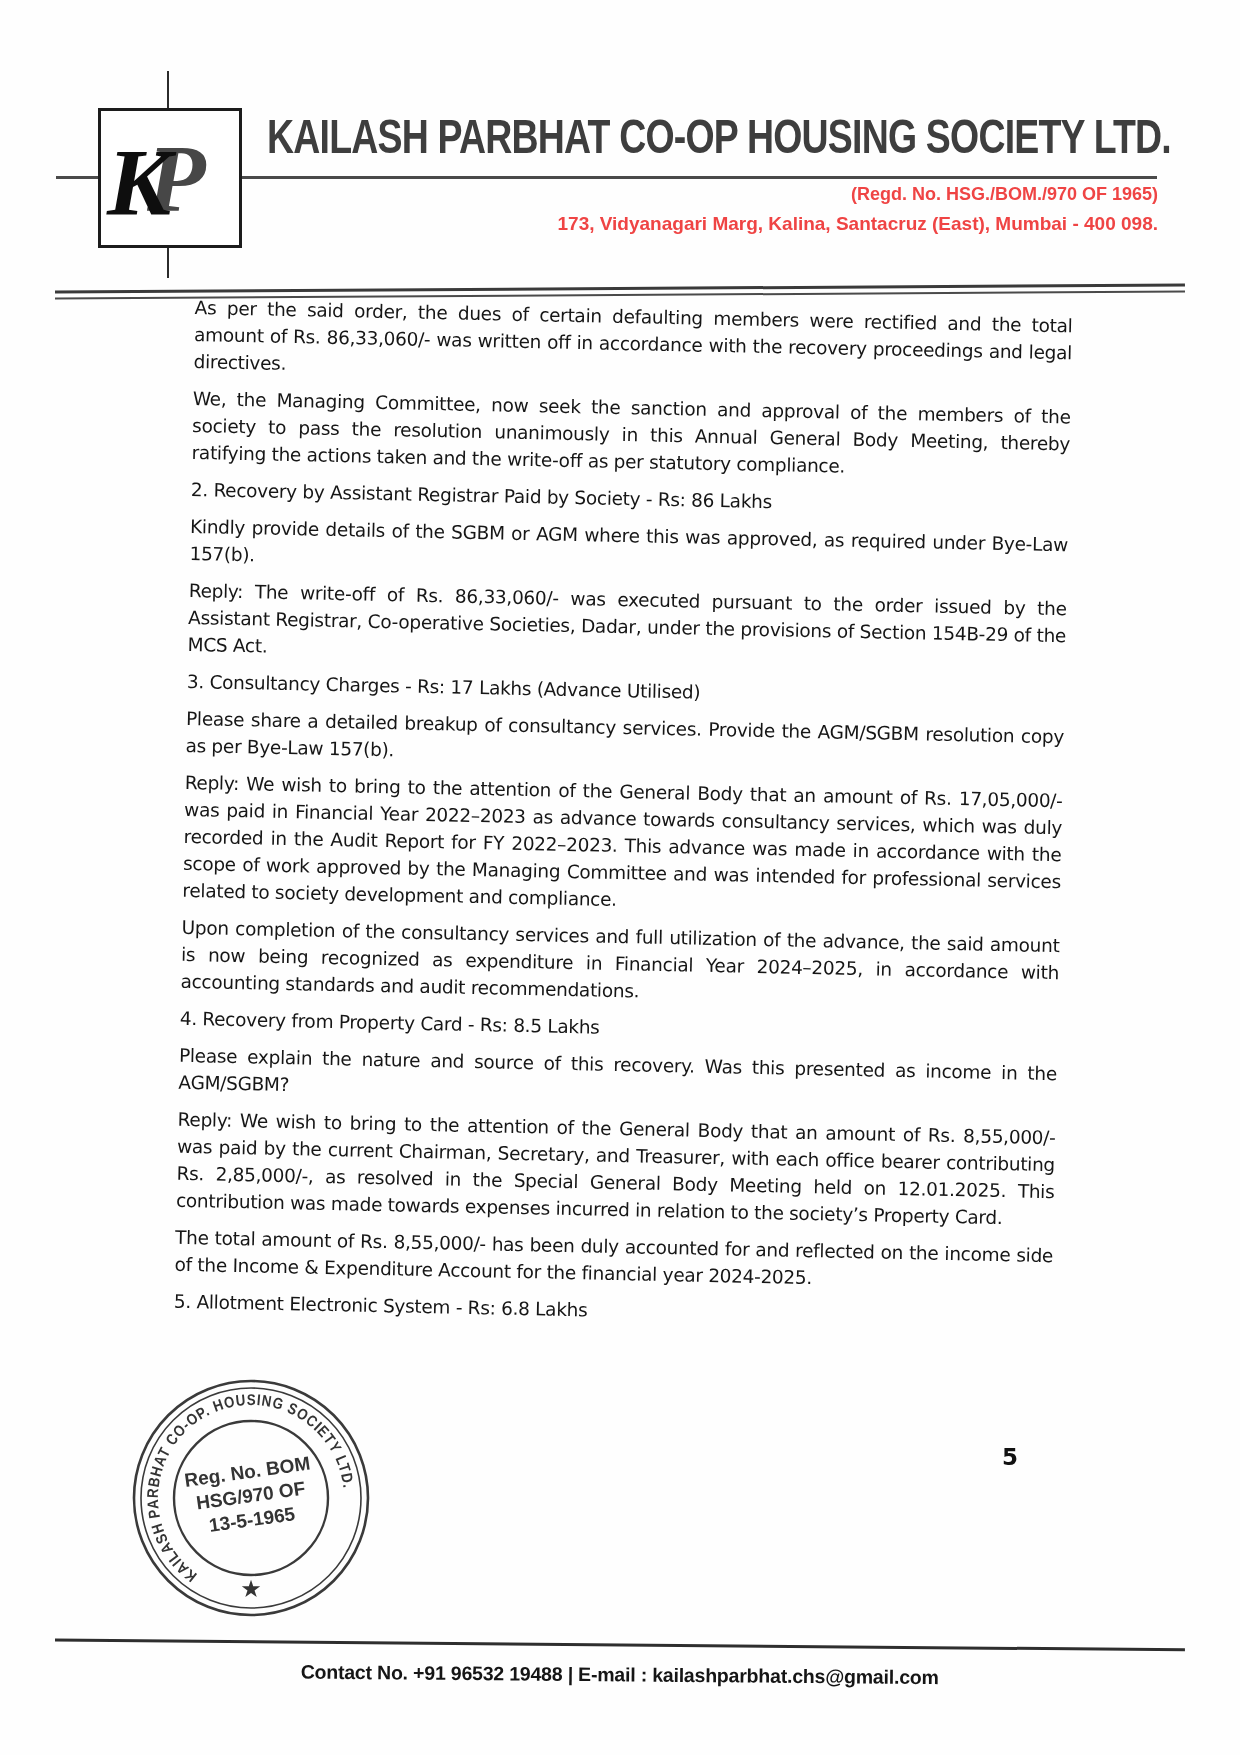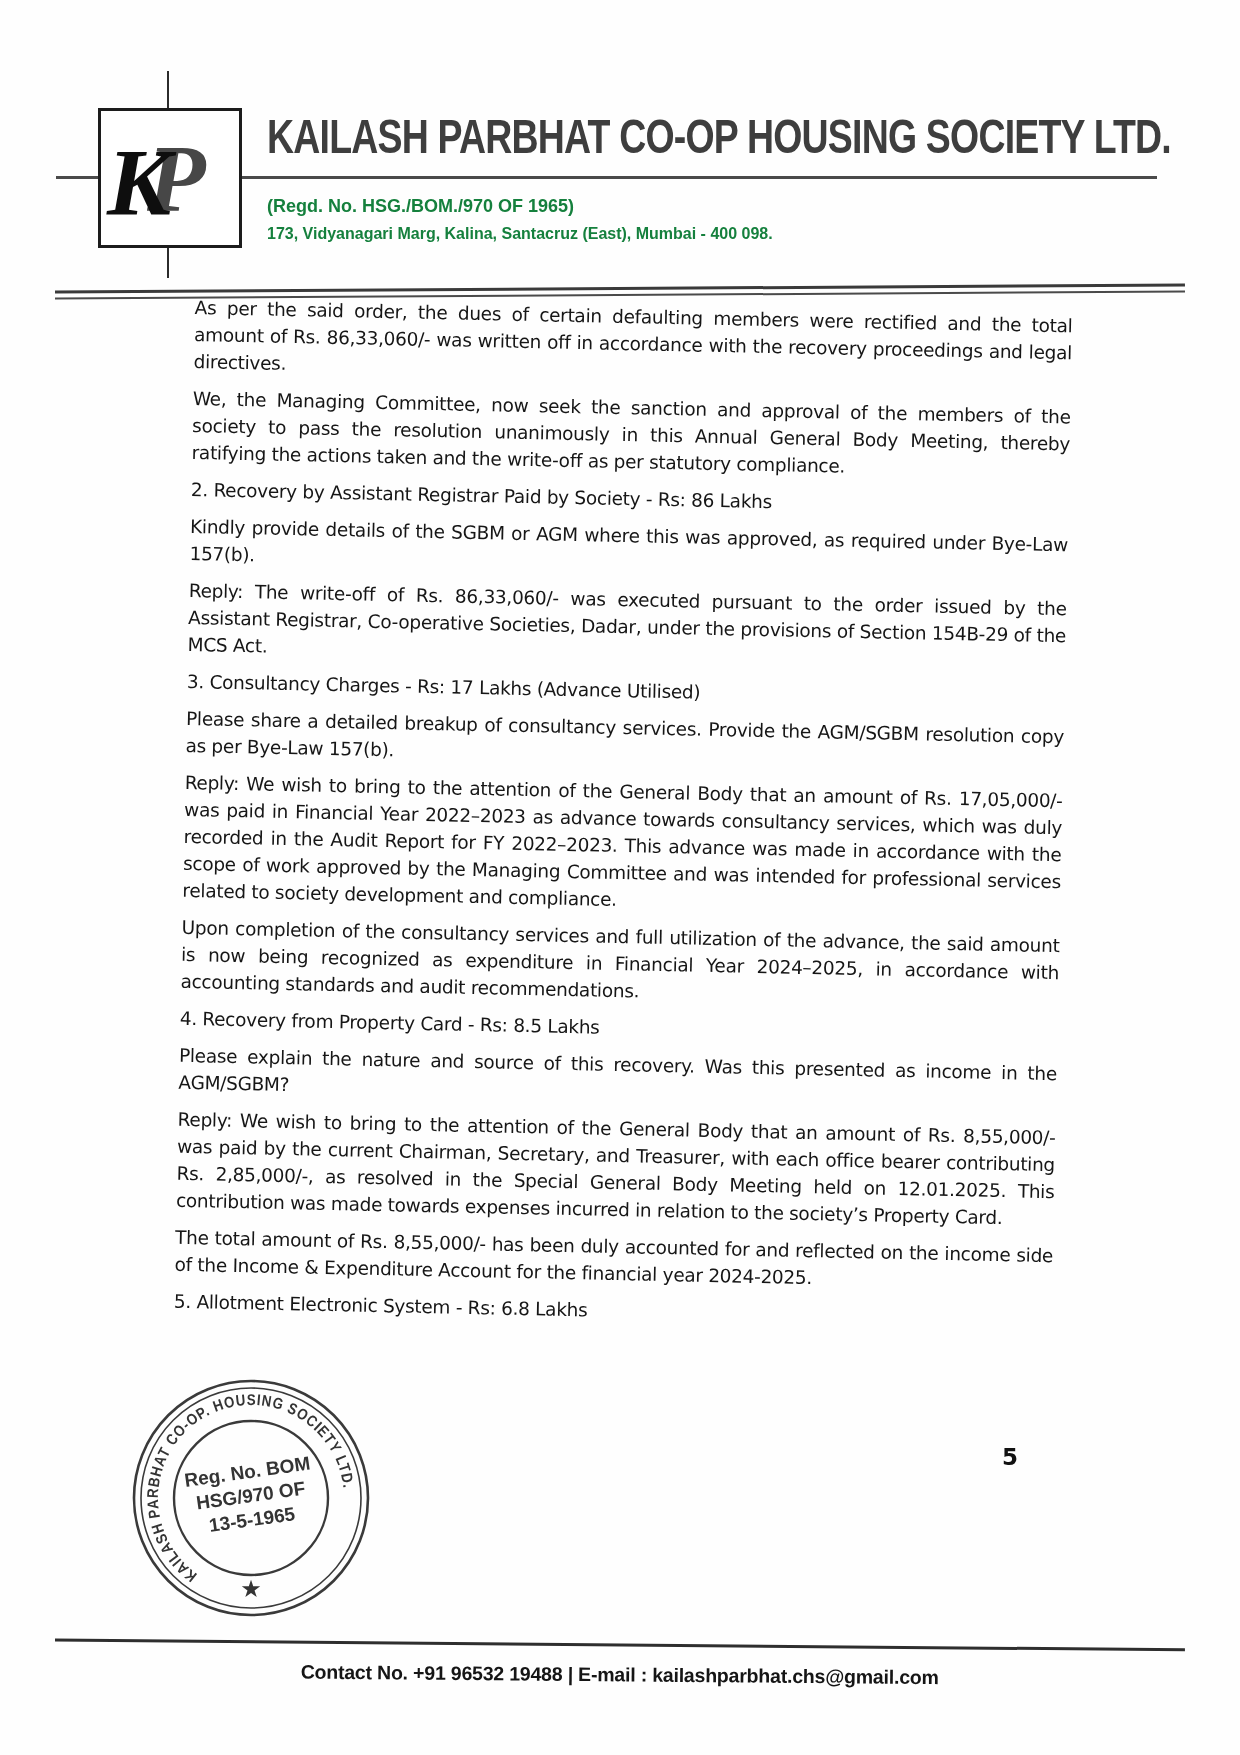--- a/index.html
+++ b/index.html
@@ -21,25 +21,25 @@
     position:absolute;left:98px;top:108px;width:138px;height:134px;
     background:#fff;border:3px solid #1c1c1c;z-index:2;
   }
   .brand-title{
     position:absolute;left:267px;top:112px;z-index:2;
     font-weight:bold;font-size:48px;line-height:50px;color:#3e3e3e;
     white-space:nowrap;letter-spacing:-1px;
     transform:scaleX(0.78);transform-origin:left center;
   }
   .head-sub{
-    position:absolute;left:267px;top:196px;width:891px;
-    text-align:left;color:#15803d;z-index:2;
+    position:absolute;left:267px;top:184px;width:891px;
+    text-align:right;color:#ef4444;z-index:2;
   }
   .head-sub .regd{font-size:18px;font-weight:bold;margin:0 0 8px 0;}
-  .head-sub .addr{font-size:16px;font-weight:bold;margin:0;}
+  .head-sub .addr{font-size:19px;font-weight:bold;margin:0;}
   
   .divider{
     position:absolute;left:55px;top:287px;width:1130px;
     transform:rotate(-0.35deg);
   }
   .divider .rule-a{height:3px;background:#3a3a3a;margin-bottom:4px;}
   .divider .rule-b{height:1.8px;background:#4a4a4a;}
   
   .doc-body{
     position:absolute;left:195px;top:294px;width:878px;

